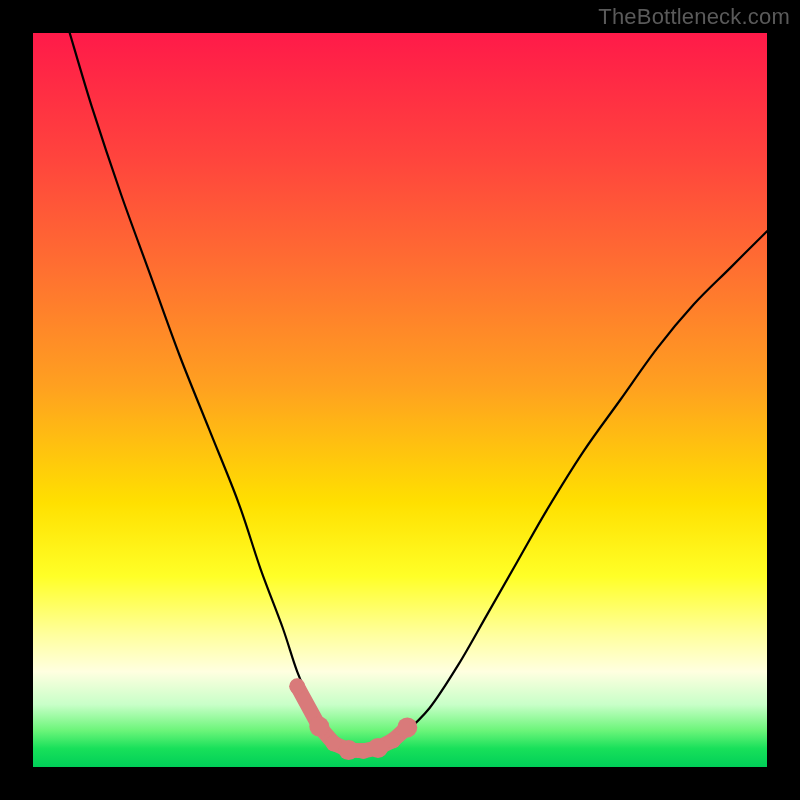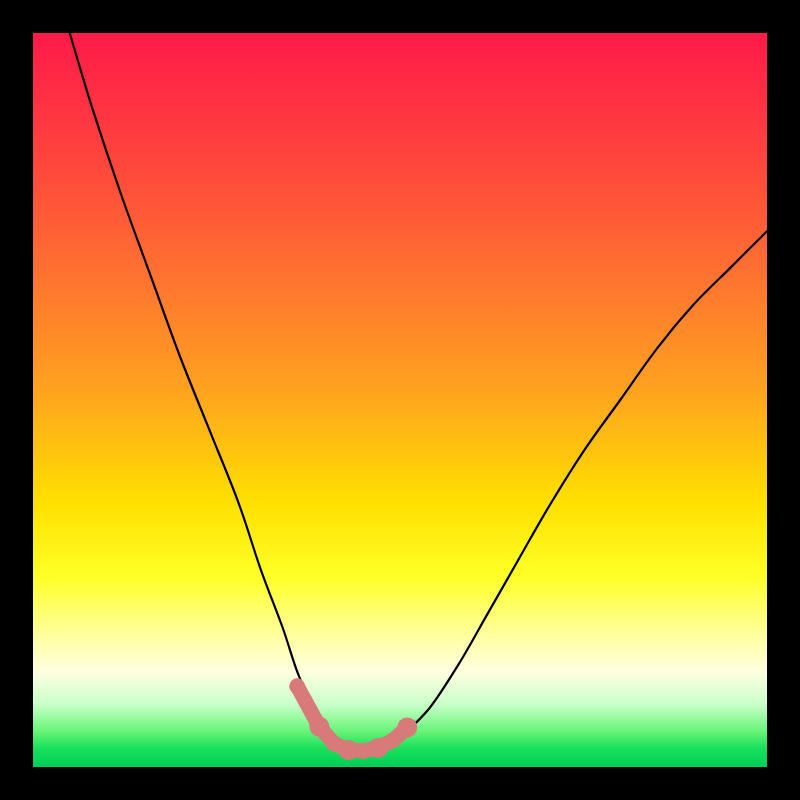--- a/index.html
+++ b/index.html
@@ -73,13 +73,14 @@
           <circle cx="286.3" cy="693.6" r="10" fill="#d97a7a"></circle>
           <circle cx="300.9" cy="710.5" r="8" fill="#d97a7a"></circle>
           <circle cx="315.6" cy="717.1" r="10" fill="#d97a7a"></circle>
           <circle cx="330.3" cy="717.9" r="8" fill="#d97a7a"></circle>
           <circle cx="345.0" cy="714.9" r="10" fill="#d97a7a"></circle>
           <circle cx="359.7" cy="707.6" r="8" fill="#d97a7a"></circle>
           <circle cx="374.3" cy="694.4" r="10" fill="#d97a7a"></circle>
         </g>
     </svg>
   </div>
+  <div class="watermark">TheBottleneck.com</div>
 </div>
 
 </body></html>

